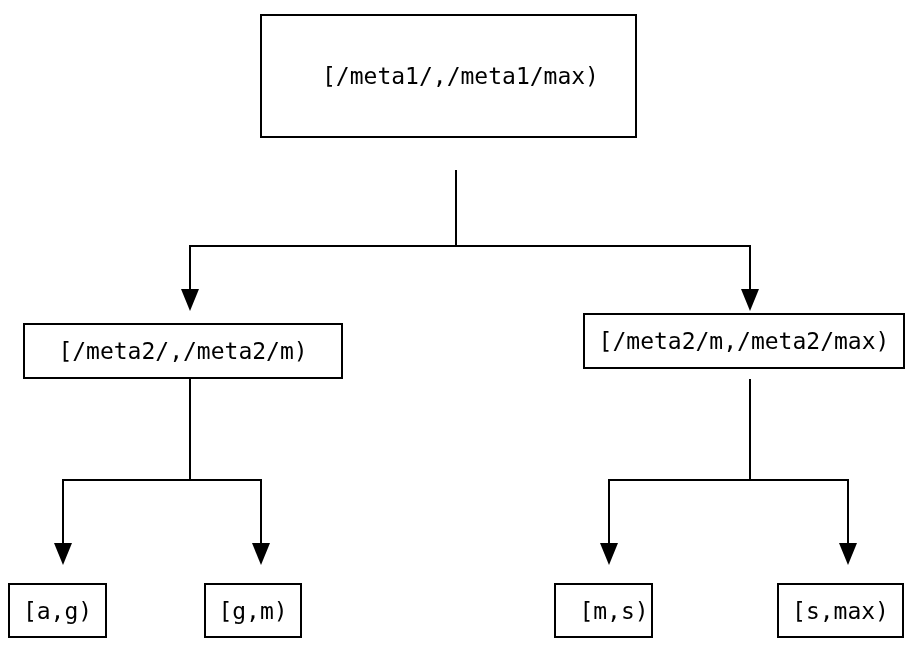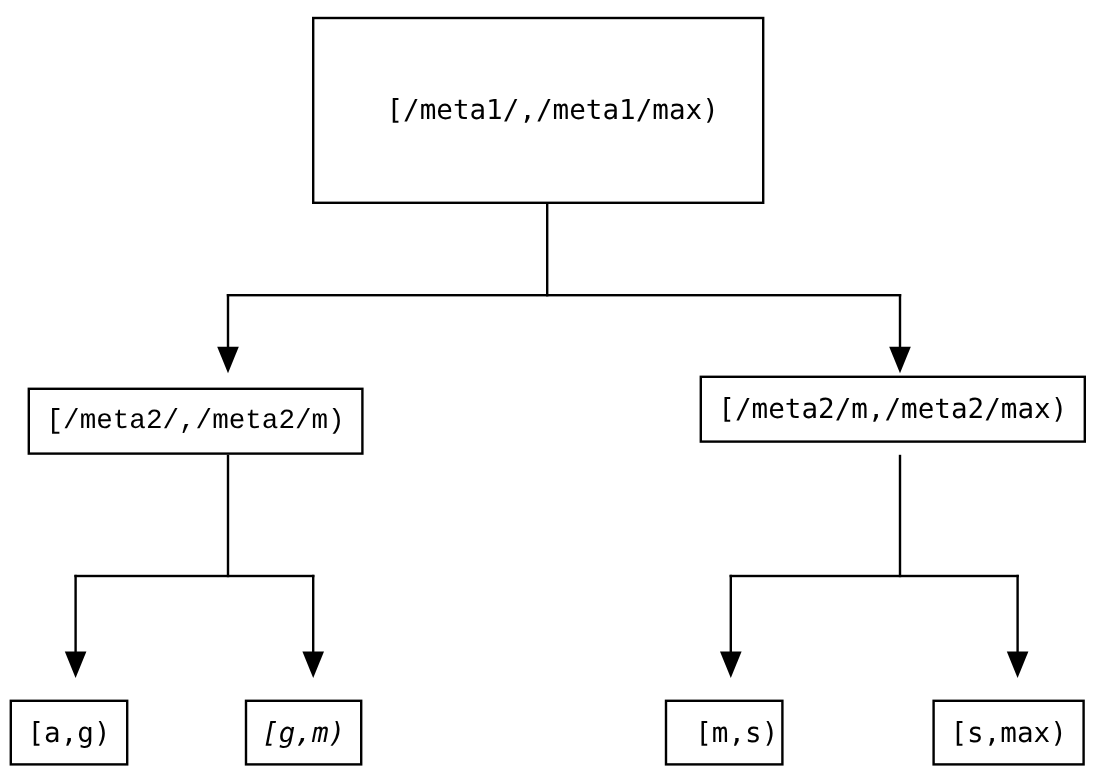--- a/index.html
+++ b/index.html
@@ -35,25 +35,25 @@
   .arrow {
     position: absolute;
     width: 0;
     height: 0;
     border-left: 9px solid transparent;
     border-right: 9px solid transparent;
     border-top: 22px solid #000000;
   }
 
   
-  .node-root        { left: 260px; top: 14px;  width: 377px; height: 156px; padding-left: 24px; }
-  .node-meta2-left  { left: 23px;  top: 323px; width: 280px; height: 56px; font-family: Liberation Mono, monospace;  }
+  .node-root        { left: 260px; top: 14px;  width: 377px; height: 124px; padding-left: 24px; }
+  .node-meta2-left  { left: 23px;  top: 323px; width: 320px; height: 56px;  }
   .node-meta2-right { left: 583px; top: 313px; width: 322px; height: 56px;  }
   .node-leaf-ag     { left: 8px;   top: 583px; width: 99px;  height: 55px;  }
-  .node-leaf-gm     { left: 204px; top: 583px; width: 98px;  height: 55px; font-style: italic;  }
+  .node-leaf-gm     { left: 204px; top: 583px; width: 98px;  height: 55px;  }
   .node-leaf-ms     { left: 554px; top: 583px; width: 99px;  height: 55px; padding-left: 21px;  }
   .node-leaf-smax   { left: 777px; top: 583px; width: 127px; height: 55px; text-align: right;  }
 
   
   .v-root   { left: 455px; top: 170px; width: 2px;   height: 77px; }
   .h-lvl1   { left: 189px; top: 245px; width: 562px; height: 2px;  }
   .d-lvl1-l { left: 189px; top: 245px; width: 2px;   height: 45px; }
   .d-lvl1-r { left: 749px; top: 245px; width: 2px;   height: 45px; }
   .a-lvl1-l { left: 181px; top: 289px; }
   .a-lvl1-r { left: 741px; top: 289px; }

